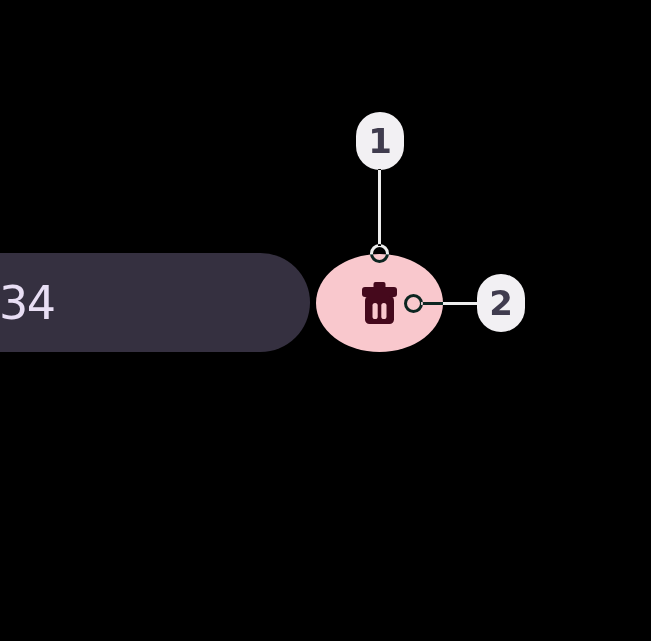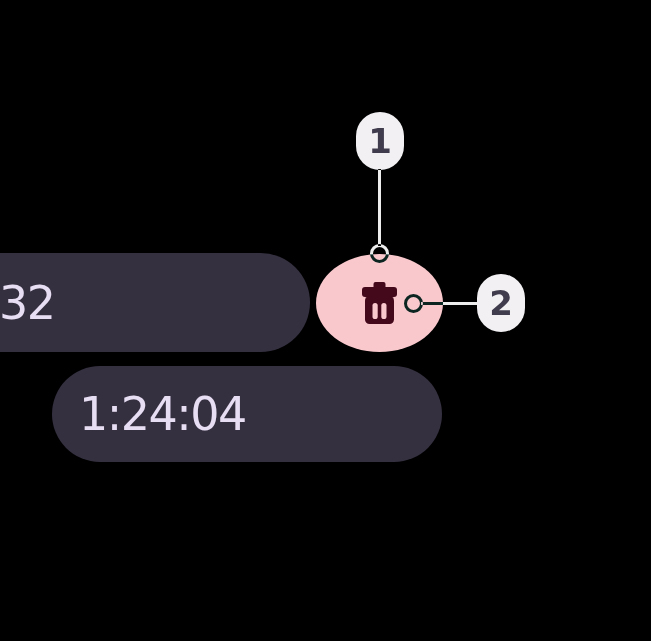--- a/index.html
+++ b/index.html
@@ -100,38 +100,35 @@
   }
   .ring-1 { left: 370px; top: 244px; }
   .ring-2 { left: 404px; top: 294px; }
 </style>
 </head>
 <body>
 
 <div class="stage">
 
   <div class="pill pill-lap">
-    <span>32</span>
+    <span>34</span>
   </div>
 
   <button class="delete-btn">
     <span style="display:flex">
       <svg width="35" height="42" viewBox="0 0 35 42" aria-hidden="true">
         <rect x="11.5" y="0" width="12" height="8" rx="2" fill="#45091C"></rect>
         <rect x="0" y="5" width="35" height="10" rx="3" fill="#45091C"></rect>
         <rect x="3" y="14" width="29" height="28" rx="4.5" fill="#45091C"></rect>
         <rect x="10.5" y="21" width="5.2" height="16" rx="2.6" fill="#F9C8CD"></rect>
         <rect x="19.3" y="21" width="5.2" height="16" rx="2.6" fill="#F9C8CD"></rect>
       </svg>
     </span>
   </button>
 
-  <div class="pill pill-total">
-    <span>1:24:04</span>
-  </div>
 
   <div class="badge badge-1">
     <span>1</span>
   </div>
   <div class="callout-line line-1"></div>
   <div class="callout-ring ring-1"></div>
 
   <div class="callout-ring ring-2"></div>
   <div class="callout-line line-2"></div>
   <div class="badge badge-2">

